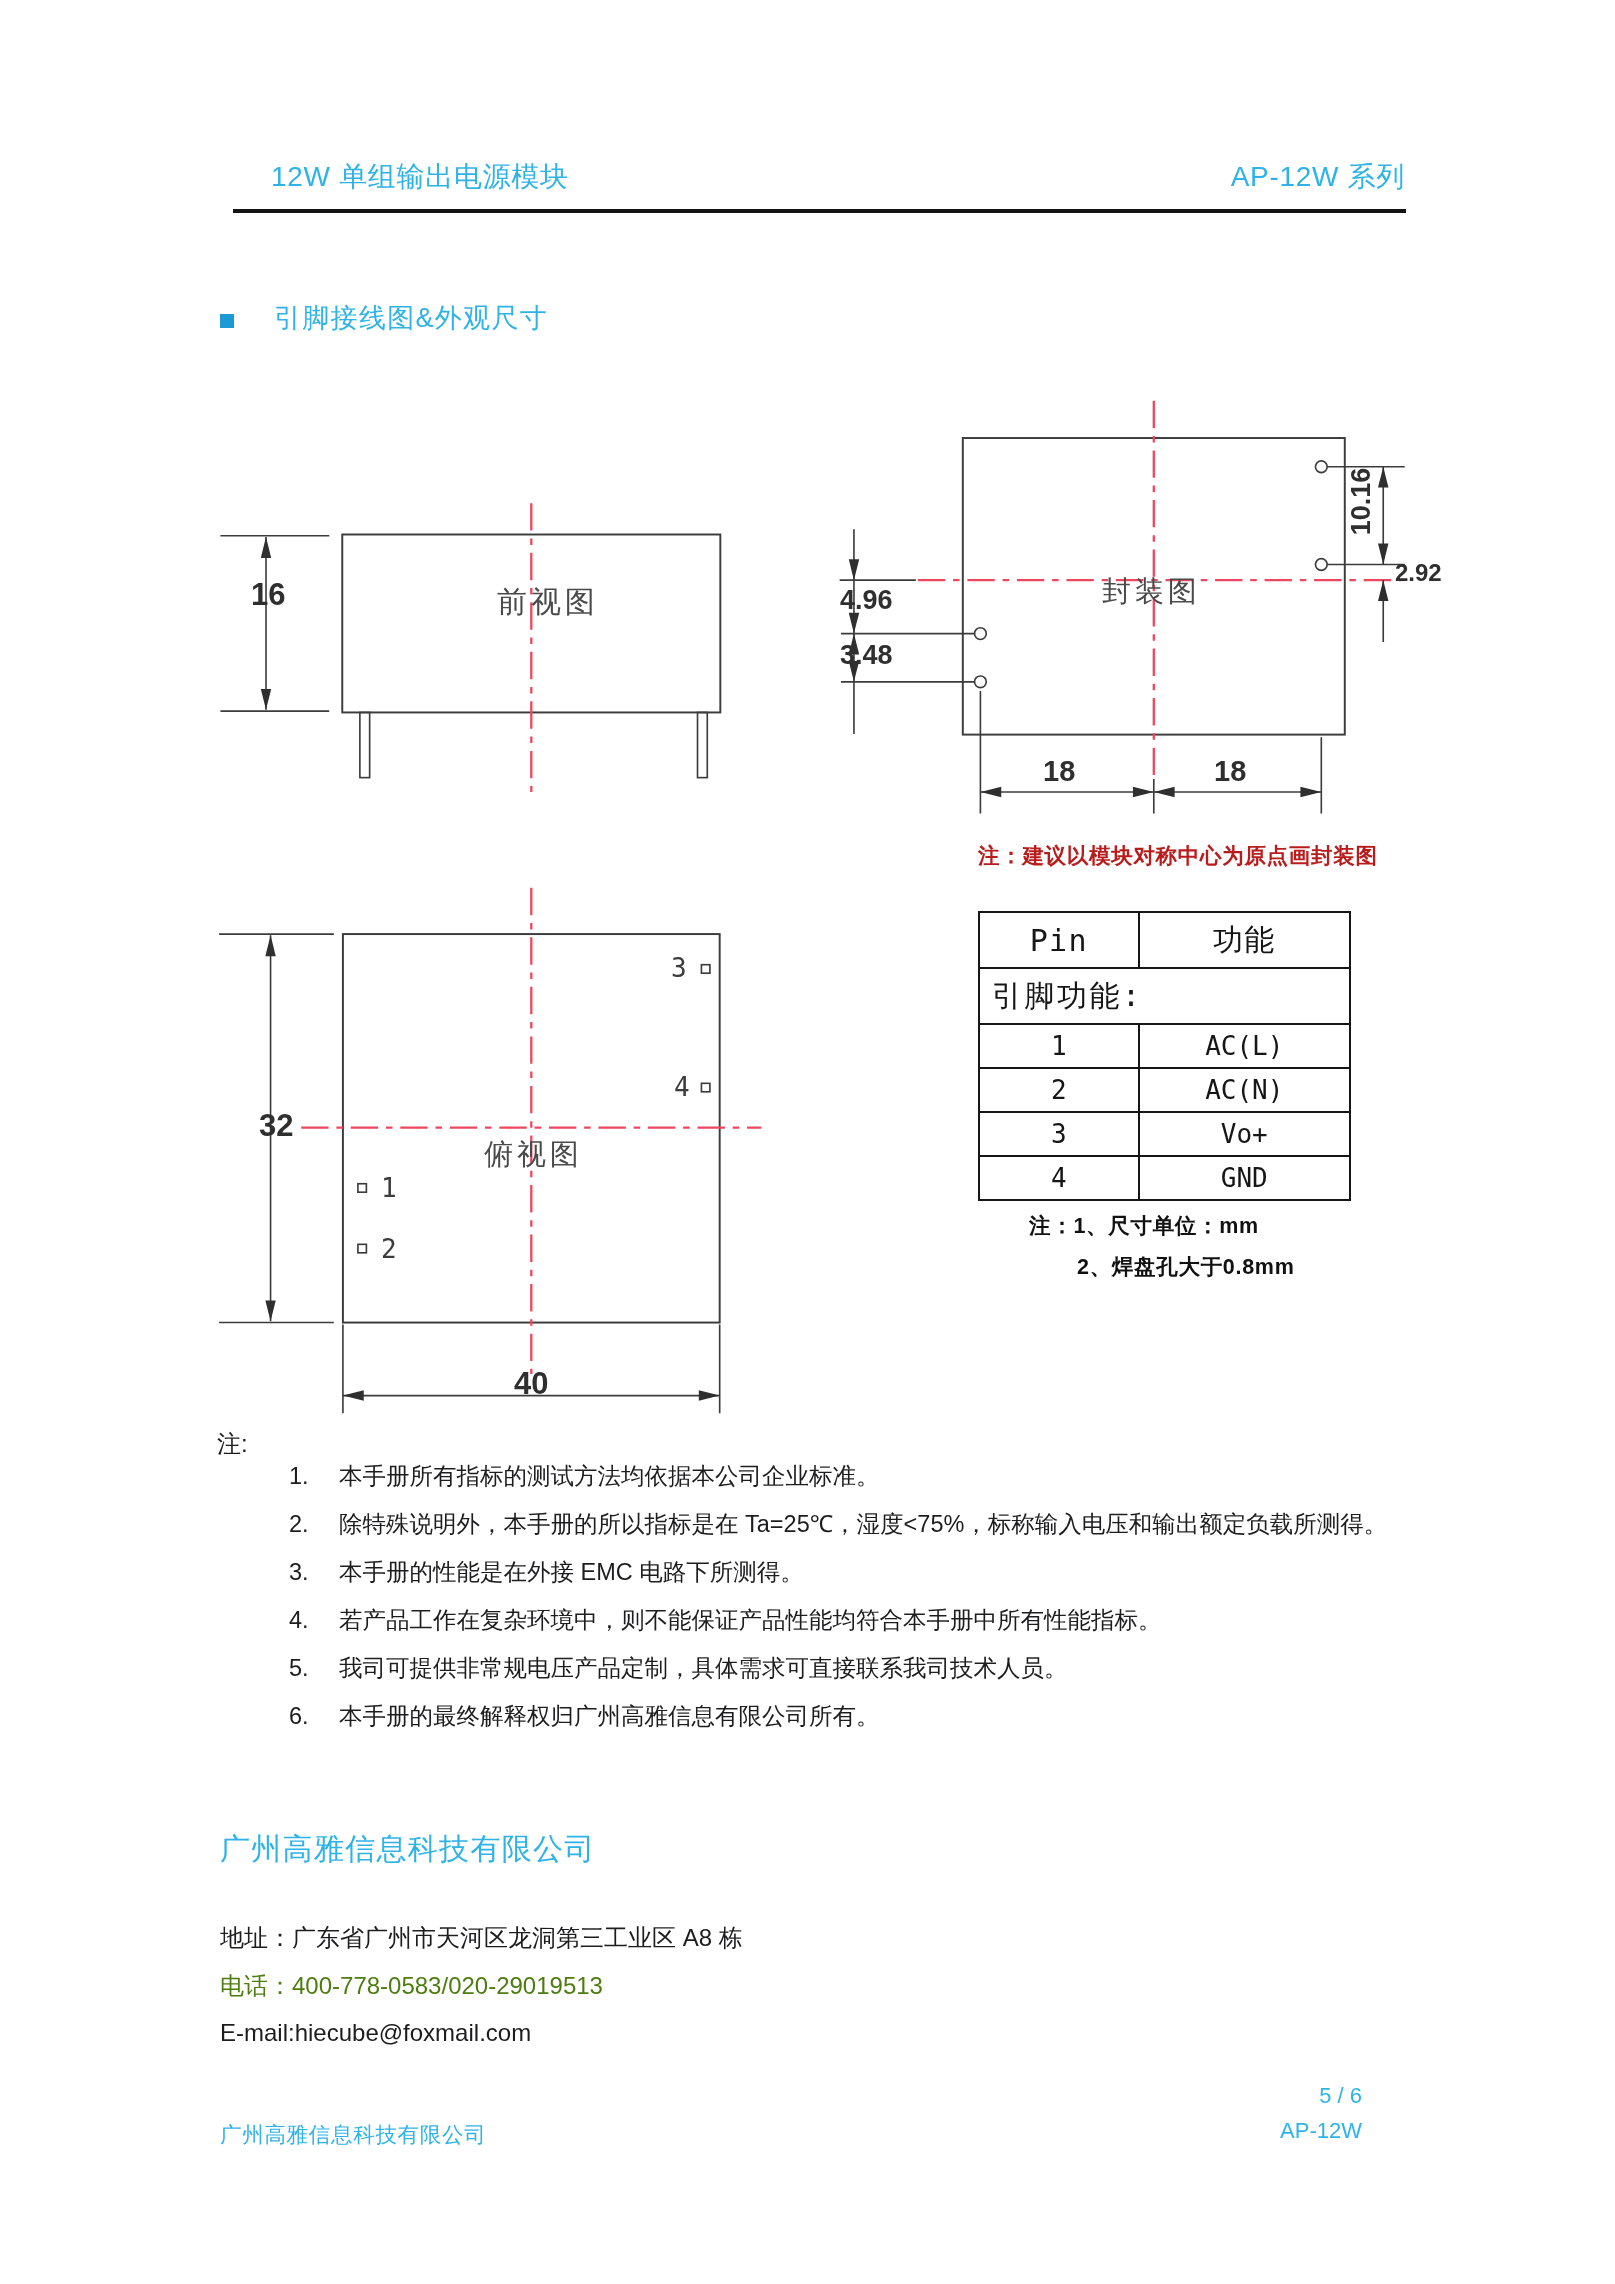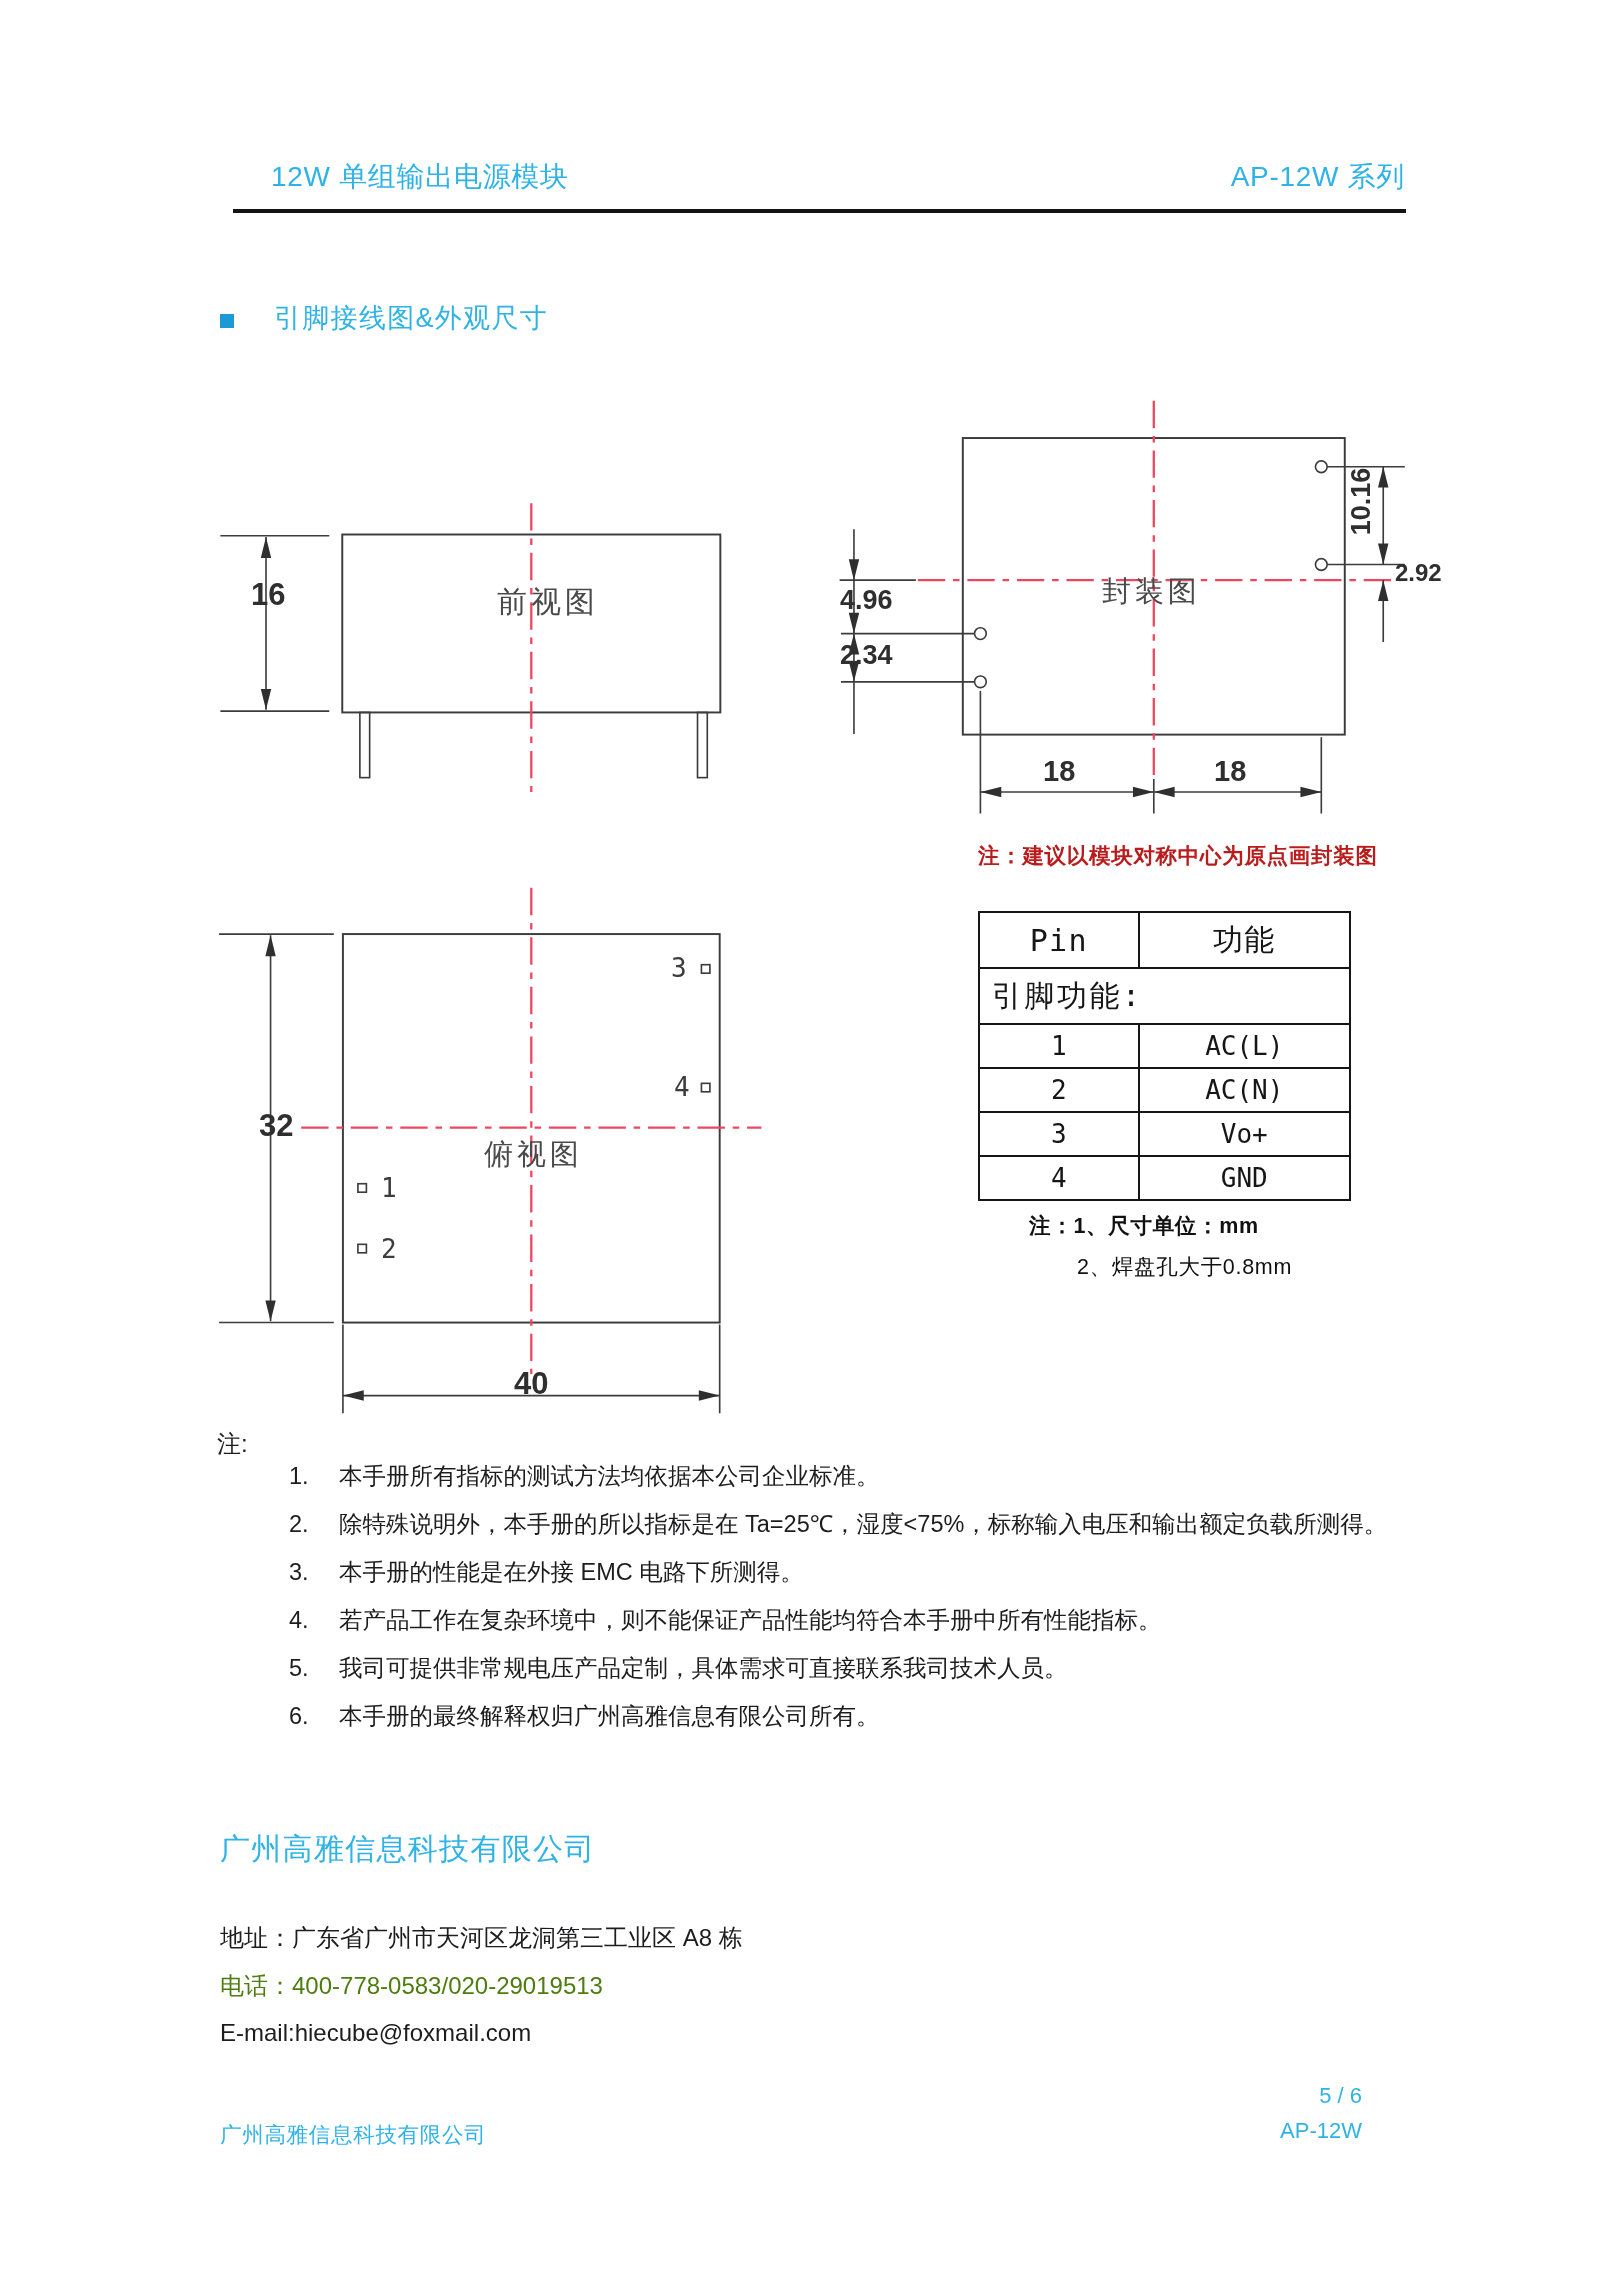--- a/index.html
+++ b/index.html
@@ -48,21 +48,21 @@
 
   
   .pin-table { left:978px; top:911px; width:373px; border-collapse:collapse;
                font-family:"DejaVu Sans Mono", monospace; color:#161616; }
   .pin-table td { border:2px solid #161616; }
   .pin-table .t-title { font-size:30px; padding:6.5px 0 6.5px 11.7px; height:40px; letter-spacing:2.6px;}
   .pin-table .t-head  { font-size:30px; text-align:center; height:52px; letter-spacing:1.3px;}
   .pin-table .t-cell  { font-size:26px; text-align:center; height:40px; }
 
   .tbl-note1 { left:1029px; top:1211px; font-size:21.5px; color:#111; font-weight:bold; letter-spacing:0.7px;}
-  .tbl-note2 { left:1077px; top:1252px; font-size:21.5px; color:#111; font-weight:normal; letter-spacing:0.7px;}
+  .tbl-note2 { left:1077px; top:1252px; font-size:21.5px; color:#111; font-weight:bold; letter-spacing:0.7px;}
 
   
   .notes-label { left:217px; top:1428px; font-size:24px; color:#1d1d1f; }
   .notes-list  { left:217px; top:1452px; width:1252px; color:#1d1d1f; }
   .note-item   { display:flex; }
   .note-num    { margin-left:72px; width:50px; font-size:23.5px; line-height:48px; flex:none;}
   .note-text   { width:1119px; font-size:23.5px; line-height:48px; }
 
   
   .co-name  { left:220px; top:1829px; font-size:30px; color:#2FB3E6; letter-spacing:1.3px; }
@@ -160,21 +160,21 @@
     </g>
   </svg>
 
   <div class="abs cad-label lbl-front">前视图</div>
   <div class="abs dim-num dim-16">16</div>
 
   <div class="abs cad-label lbl-pkg">封装图</div>
   <div class="abs dim-num dim-1016">10.16</div>
   <div class="abs dim-num dim-292">2.92</div>
   <div class="abs dim-num dim-496">4.96</div>
-  <div class="abs dim-num dim-508">2.34</div>
+  <div class="abs dim-num dim-508">3.48</div>
   <div class="abs dim-num dim-18a">18</div>
   <div class="abs dim-num dim-18b">18</div>
   <div class="abs pkg-note">注：建议以模块对称中心为原点画封装图</div>
 
   <div class="abs cad-label lbl-top">俯视图</div>
   <div class="abs dim-num dim-32">32</div>
   <div class="abs dim-num dim-40">40</div>
   <div class="abs pin-num tp3">3</div>
   <div class="abs pin-num tp4">4</div>
   <div class="abs pin-num tp1">1</div>

